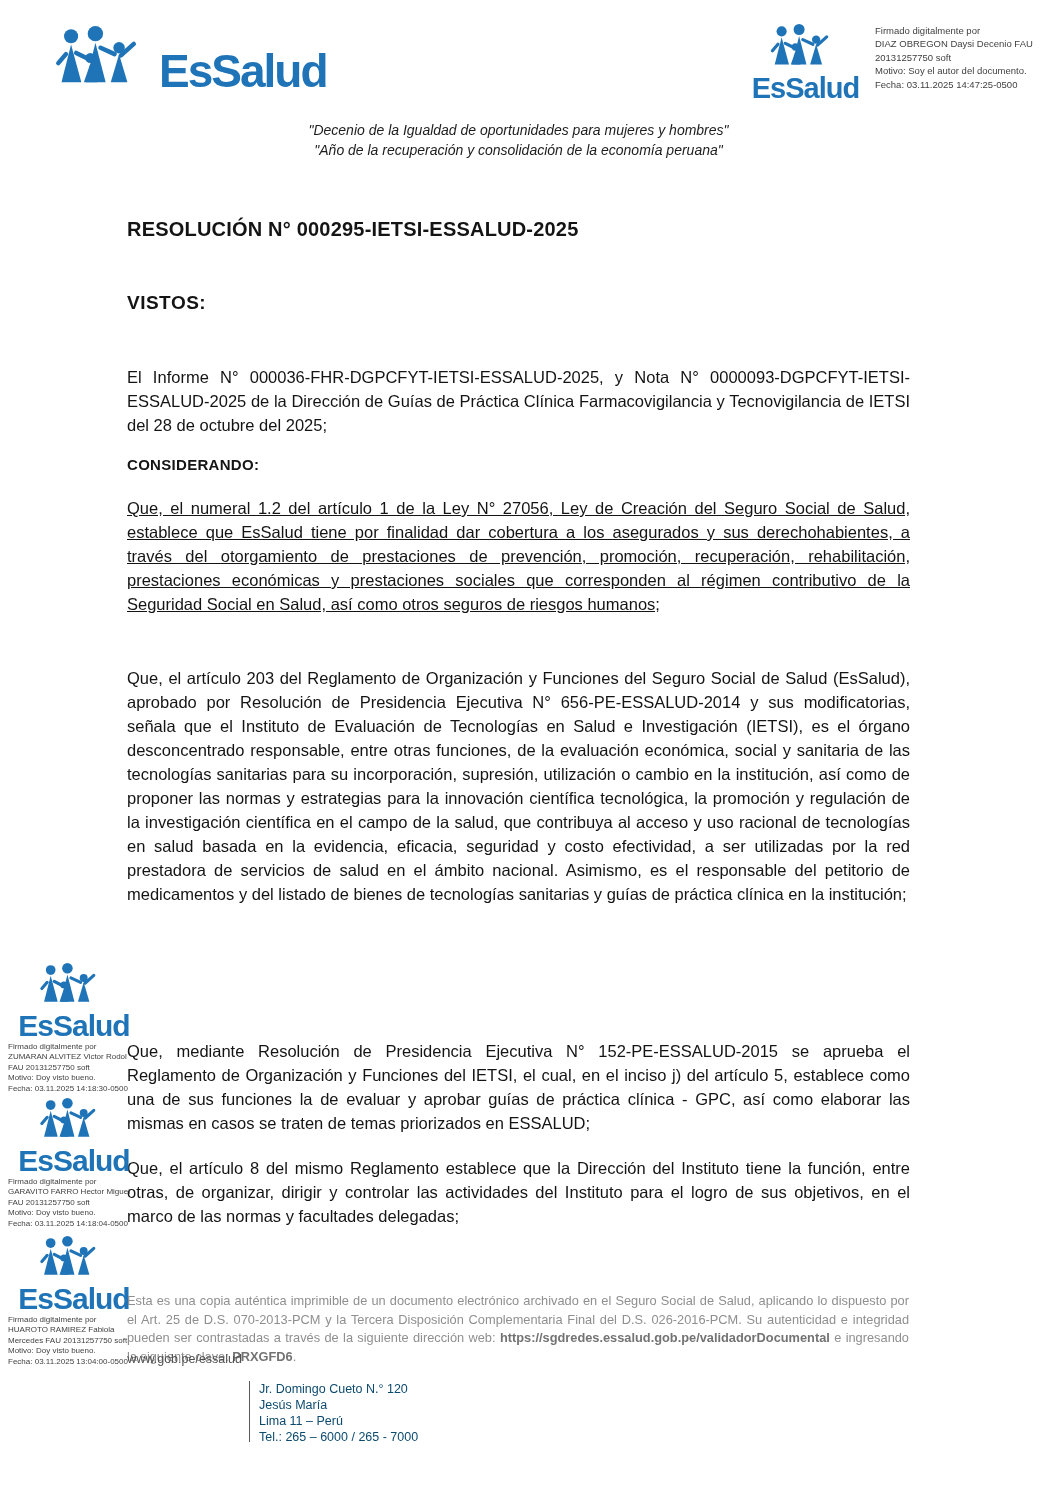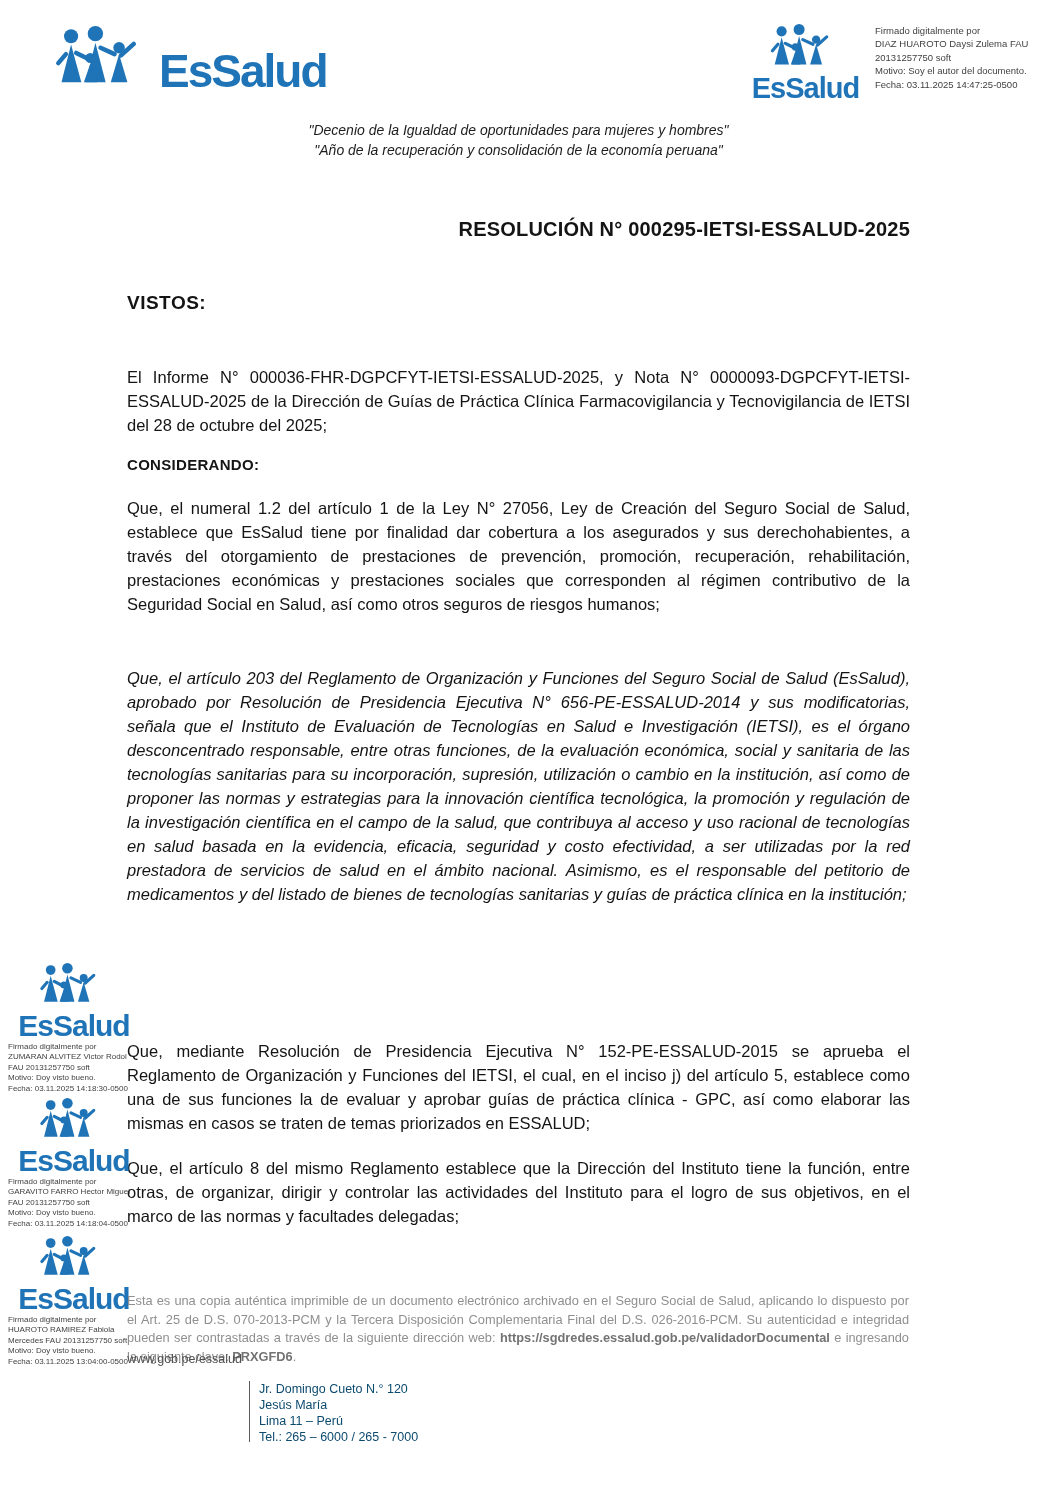--- a/index.html
+++ b/index.html
@@ -13,28 +13,28 @@
   .logo-tr .logotype{font-size:29px;}
 
   
   .sig-top{position:absolute;left:875px;top:24px;width:175px;font-size:9.5px;line-height:13.4px;color:#3f3f3f;}
 
   
   .quotes{position:absolute;left:127px;top:120px;width:783px;text-align:center;font-style:italic;font-size:14px;line-height:20px;color:#1d1d1d;}
 
   
   .col{position:absolute;left:127px;width:783px;}
-  .title{top:218px;font-size:20px;font-weight:bold;letter-spacing:0.2px;text-align:right;}
+  .title{top:218px;font-size:20px;font-weight:bold;letter-spacing:0.2px;}
   .dateline{top:248px;font-size:20px;font-weight:bold;}
   .vistos{top:292px;font-size:19px;font-weight:bold;letter-spacing:0.5px;}
   .para{text-align:justify;font-size:16.5px;line-height:24px;margin:0;}
   .p-vistos{top:365px;}
   .considerando{top:456px;font-size:15px;font-weight:bold;letter-spacing:0.3px;}
-  .p1{top:496px;}
-  .p2{top:666px;font-style:italic;}
+  .p1{top:496px;text-decoration:underline;}
+  .p2{top:666px;}
   .p3{top:1011px;margin-top:28px;}
   .p4{top:1156px;}
 
   
   .stamp{position:absolute;left:8px;width:132px;}
   .stamp .logo-v .logotype{font-size:30px;}
   .stamp-caption{font-size:8px;line-height:10.4px;color:#3f3f3f;margin-top:1px;}
   .stamp-caption div{white-space:nowrap;overflow:hidden;}
   .stamp1{top:963px;}
   .stamp2{top:1098px;}
@@ -93,21 +93,21 @@
           <line x1="100" y1="46" x2="120" y2="28"></line>
           <line x1="14" y1="44" x2="2" y2="58"></line>
         </g>
       </svg>
     </span>
     <span class="logotype">EsSalud</span>
   </div>
 
   <div class="sig-top">
     <div>Firmado digitalmente por</div>
-    <div>DIAZ HUAROTO Daysi Zulema FAU</div>
+    <div>DIAZ OBREGON Daysi Decenio FAU</div>
     <div>20131257750 soft</div>
     <div>Motivo: Soy el autor del documento.</div>
     <div>Fecha: 03.11.2025 14:47:25-0500</div>
   </div>
 
   <div class="quotes">
     <div>"Decenio de la Igualdad de oportunidades para mujeres y hombres"</div>
     <div>"Año de la recuperación y consolidación de la economía peruana"</div>
   </div>
 

